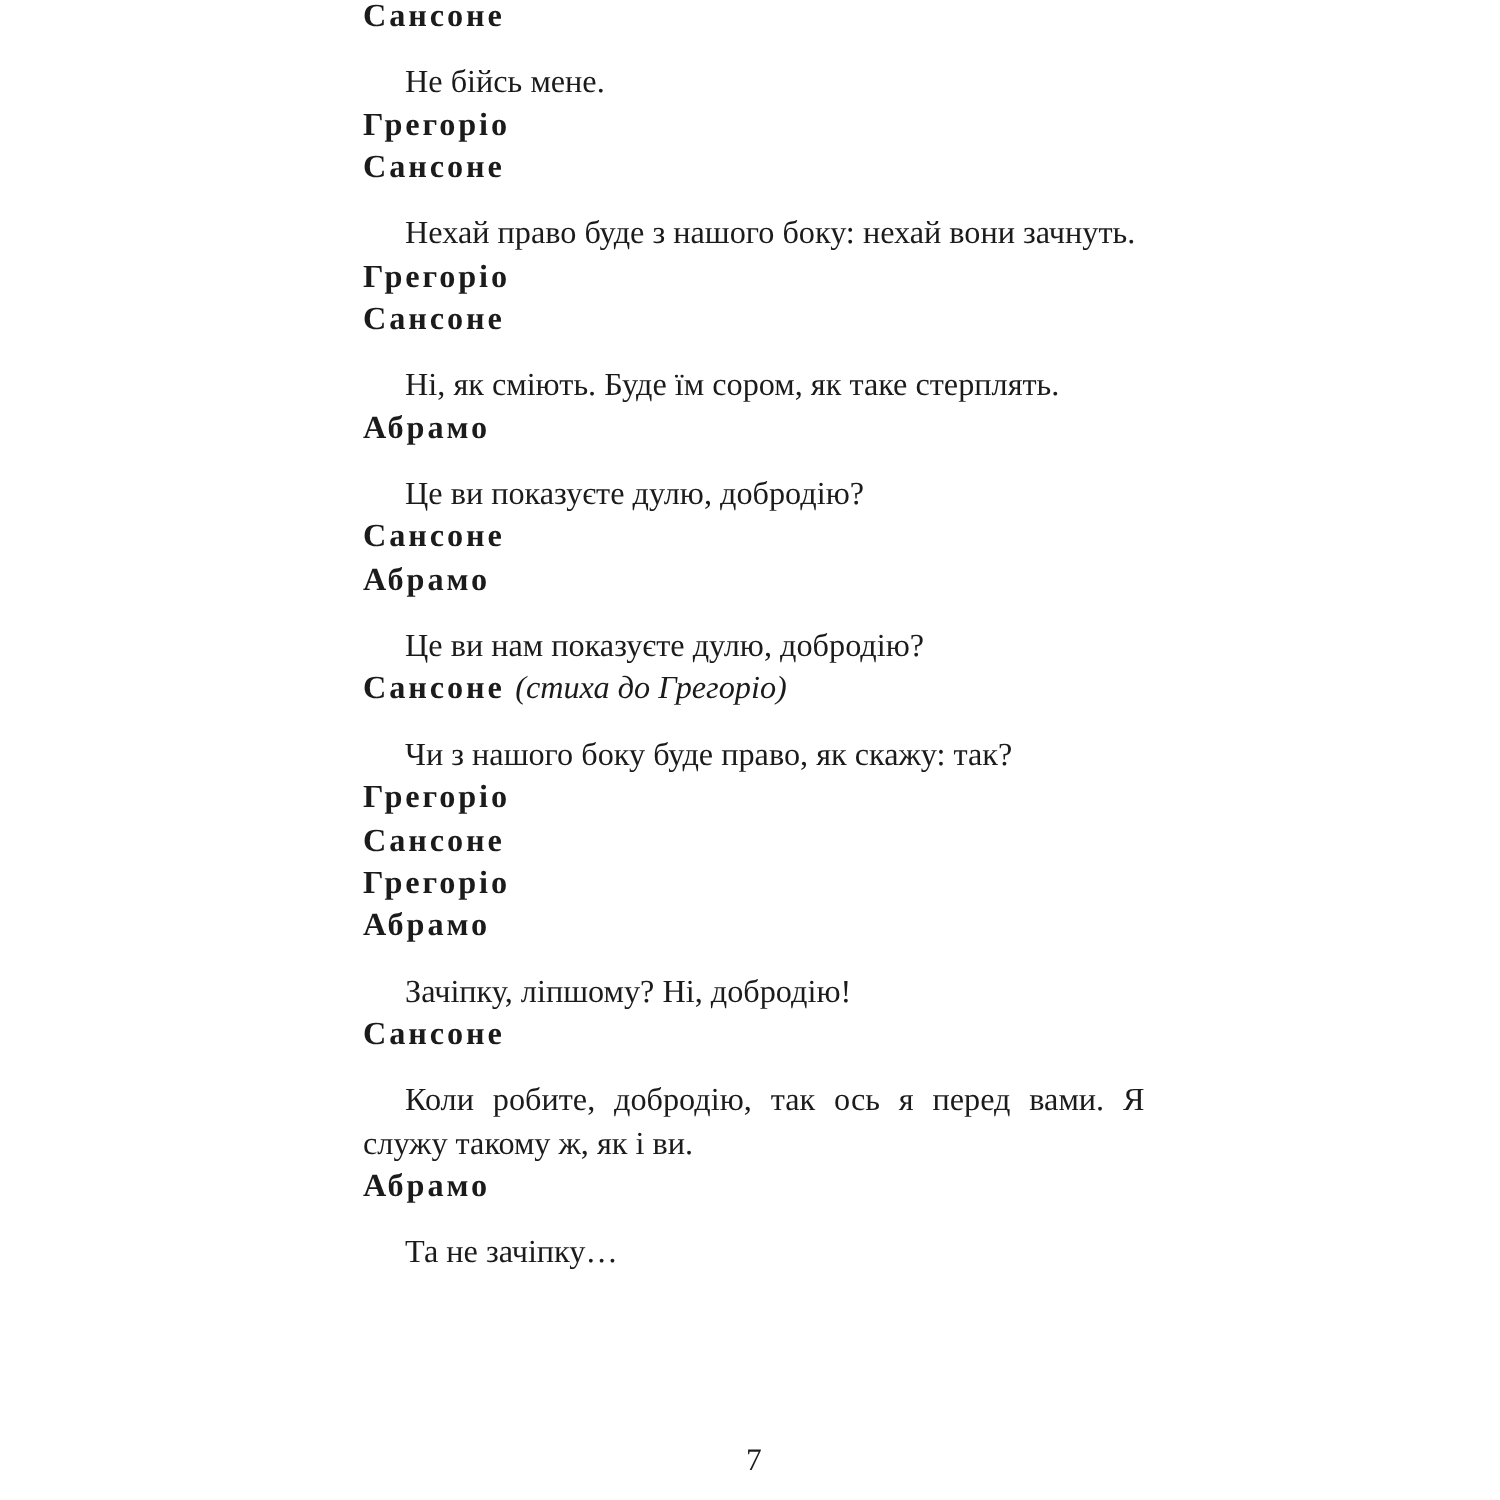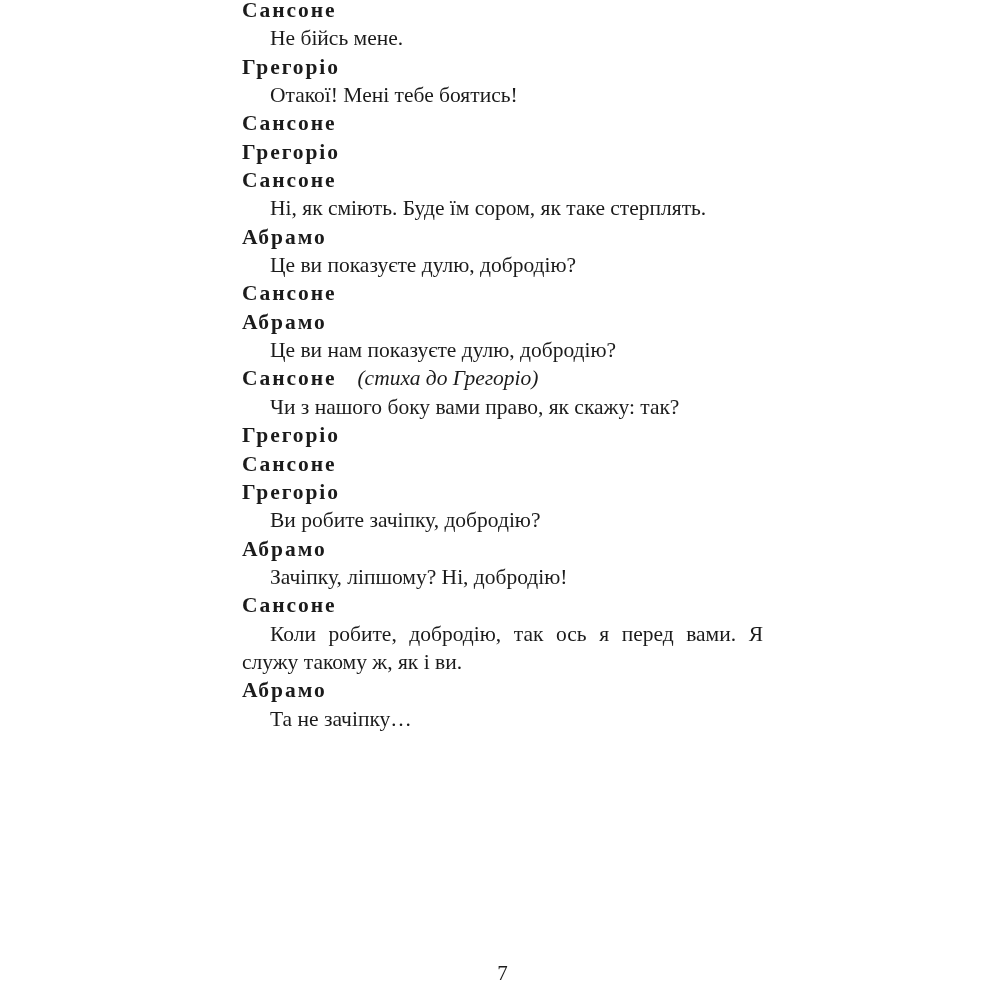--- a/index.html
+++ b/index.html
@@ -20,27 +20,28 @@
   }
   .speaker-line {
     font-weight: bold;
     letter-spacing: 0.09em;
     text-align: left;
   }
   .direction {
     font-weight: normal;
     font-style: italic;
     letter-spacing: 0;
-    margin-left: 21px;
+    margin-left: 7px;
   }
   .direction:empty { display: none; }
   .dialogue-text {
     font-weight: normal;
     text-align: justify;
     text-indent: 28px;
+    margin-top: 16px;
   }
   .page-number {
     position: absolute;
     left: 242px; top: 961px;
     width: 521px;
     text-align: center;
     font-size: 21px;
     color: #1b1b1b;
   }
 </style>
@@ -50,25 +51,25 @@
 <div class="page">
   <div class="text-block">
 
     <div class="entry">
       <p class="speaker-line"><span>Сансоне</span></p>
       <p class="dialogue-text">Не бійсь мене.</p>
     </div>
 
     <div class="entry">
       <p class="speaker-line"><span>Грегоріо</span></p>
-      <p class="dialogue-text">Отакої! Мені тебе боятись!</p>
     </div>
 
     <div class="entry">
       <p class="speaker-line"><span>Сансоне</span></p>
+      <p class="dialogue-text">Нехай право буде з нашого боку: нехай вони зачнуть.</p>
     </div>
 
     <div class="entry">
       <p class="speaker-line"><span>Грегоріо</span></p>
     </div>
 
     <div class="entry">
       <p class="speaker-line"><span>Сансоне</span></p>
       <p class="dialogue-text">Ні, як сміють. Буде їм сором, як таке стерплять.</p>
     </div>
@@ -82,34 +83,33 @@
       <p class="speaker-line"><span>Сансоне</span></p>
     </div>
 
     <div class="entry">
       <p class="speaker-line"><span>Абрамо</span></p>
       <p class="dialogue-text">Це ви нам показуєте дулю, добродію?</p>
     </div>
 
     <div class="entry">
       <p class="speaker-line"><span>Сансоне</span><span class="direction">(стиха до Грегоріо)</span></p>
-      <p class="dialogue-text">Чи з нашого боку вами право, як скажу: так?</p>
+      <p class="dialogue-text">Чи з нашого боку буде право, як скажу: так?</p>
     </div>
 
     <div class="entry">
       <p class="speaker-line"><span>Грегоріо</span></p>
     </div>
 
     <div class="entry">
       <p class="speaker-line"><span>Сансоне</span></p>
     </div>
 
     <div class="entry">
       <p class="speaker-line"><span>Грегоріо</span></p>
-      <p class="dialogue-text">Ви робите зачіпку, добродію?</p>
     </div>
 
     <div class="entry">
       <p class="speaker-line"><span>Абрамо</span></p>
       <p class="dialogue-text">Зачіпку, ліпшому? Ні, добродію!</p>
     </div>
 
     <div class="entry">
       <p class="speaker-line"><span>Сансоне</span></p>
       <p class="dialogue-text">Коли робите, добродію, так ось я перед вами. Я служу такому ж, як і ви.</p>

